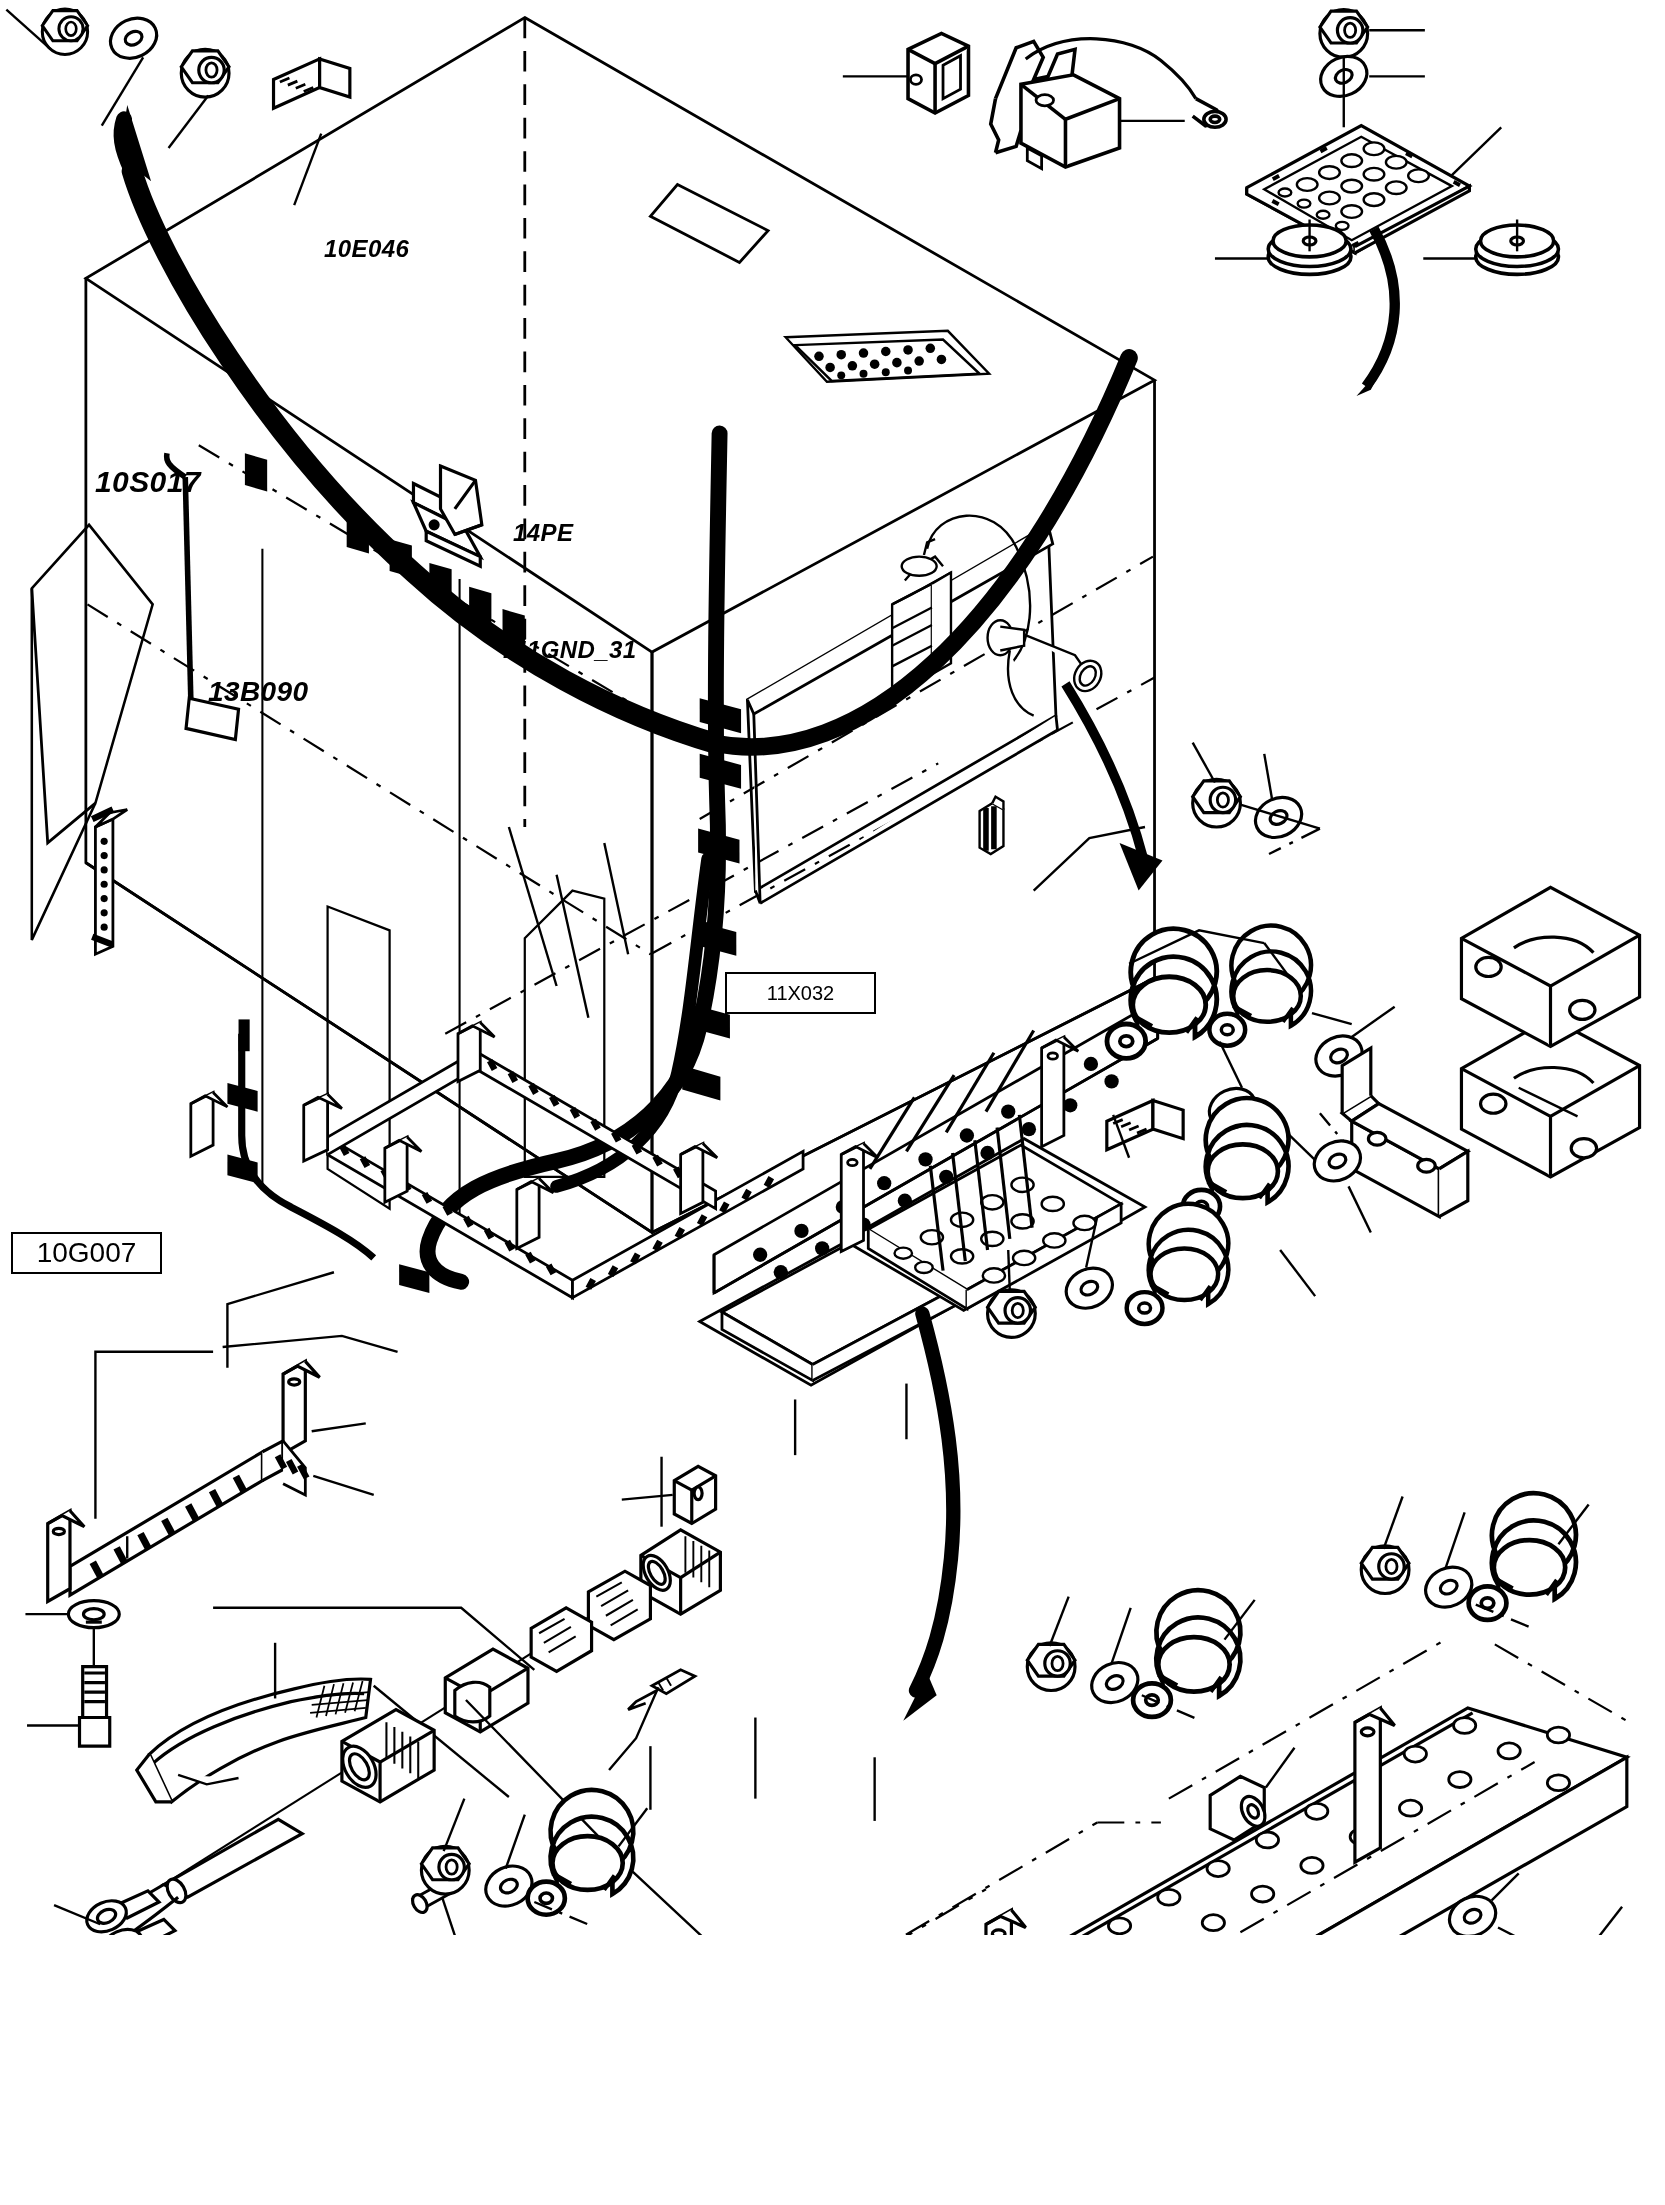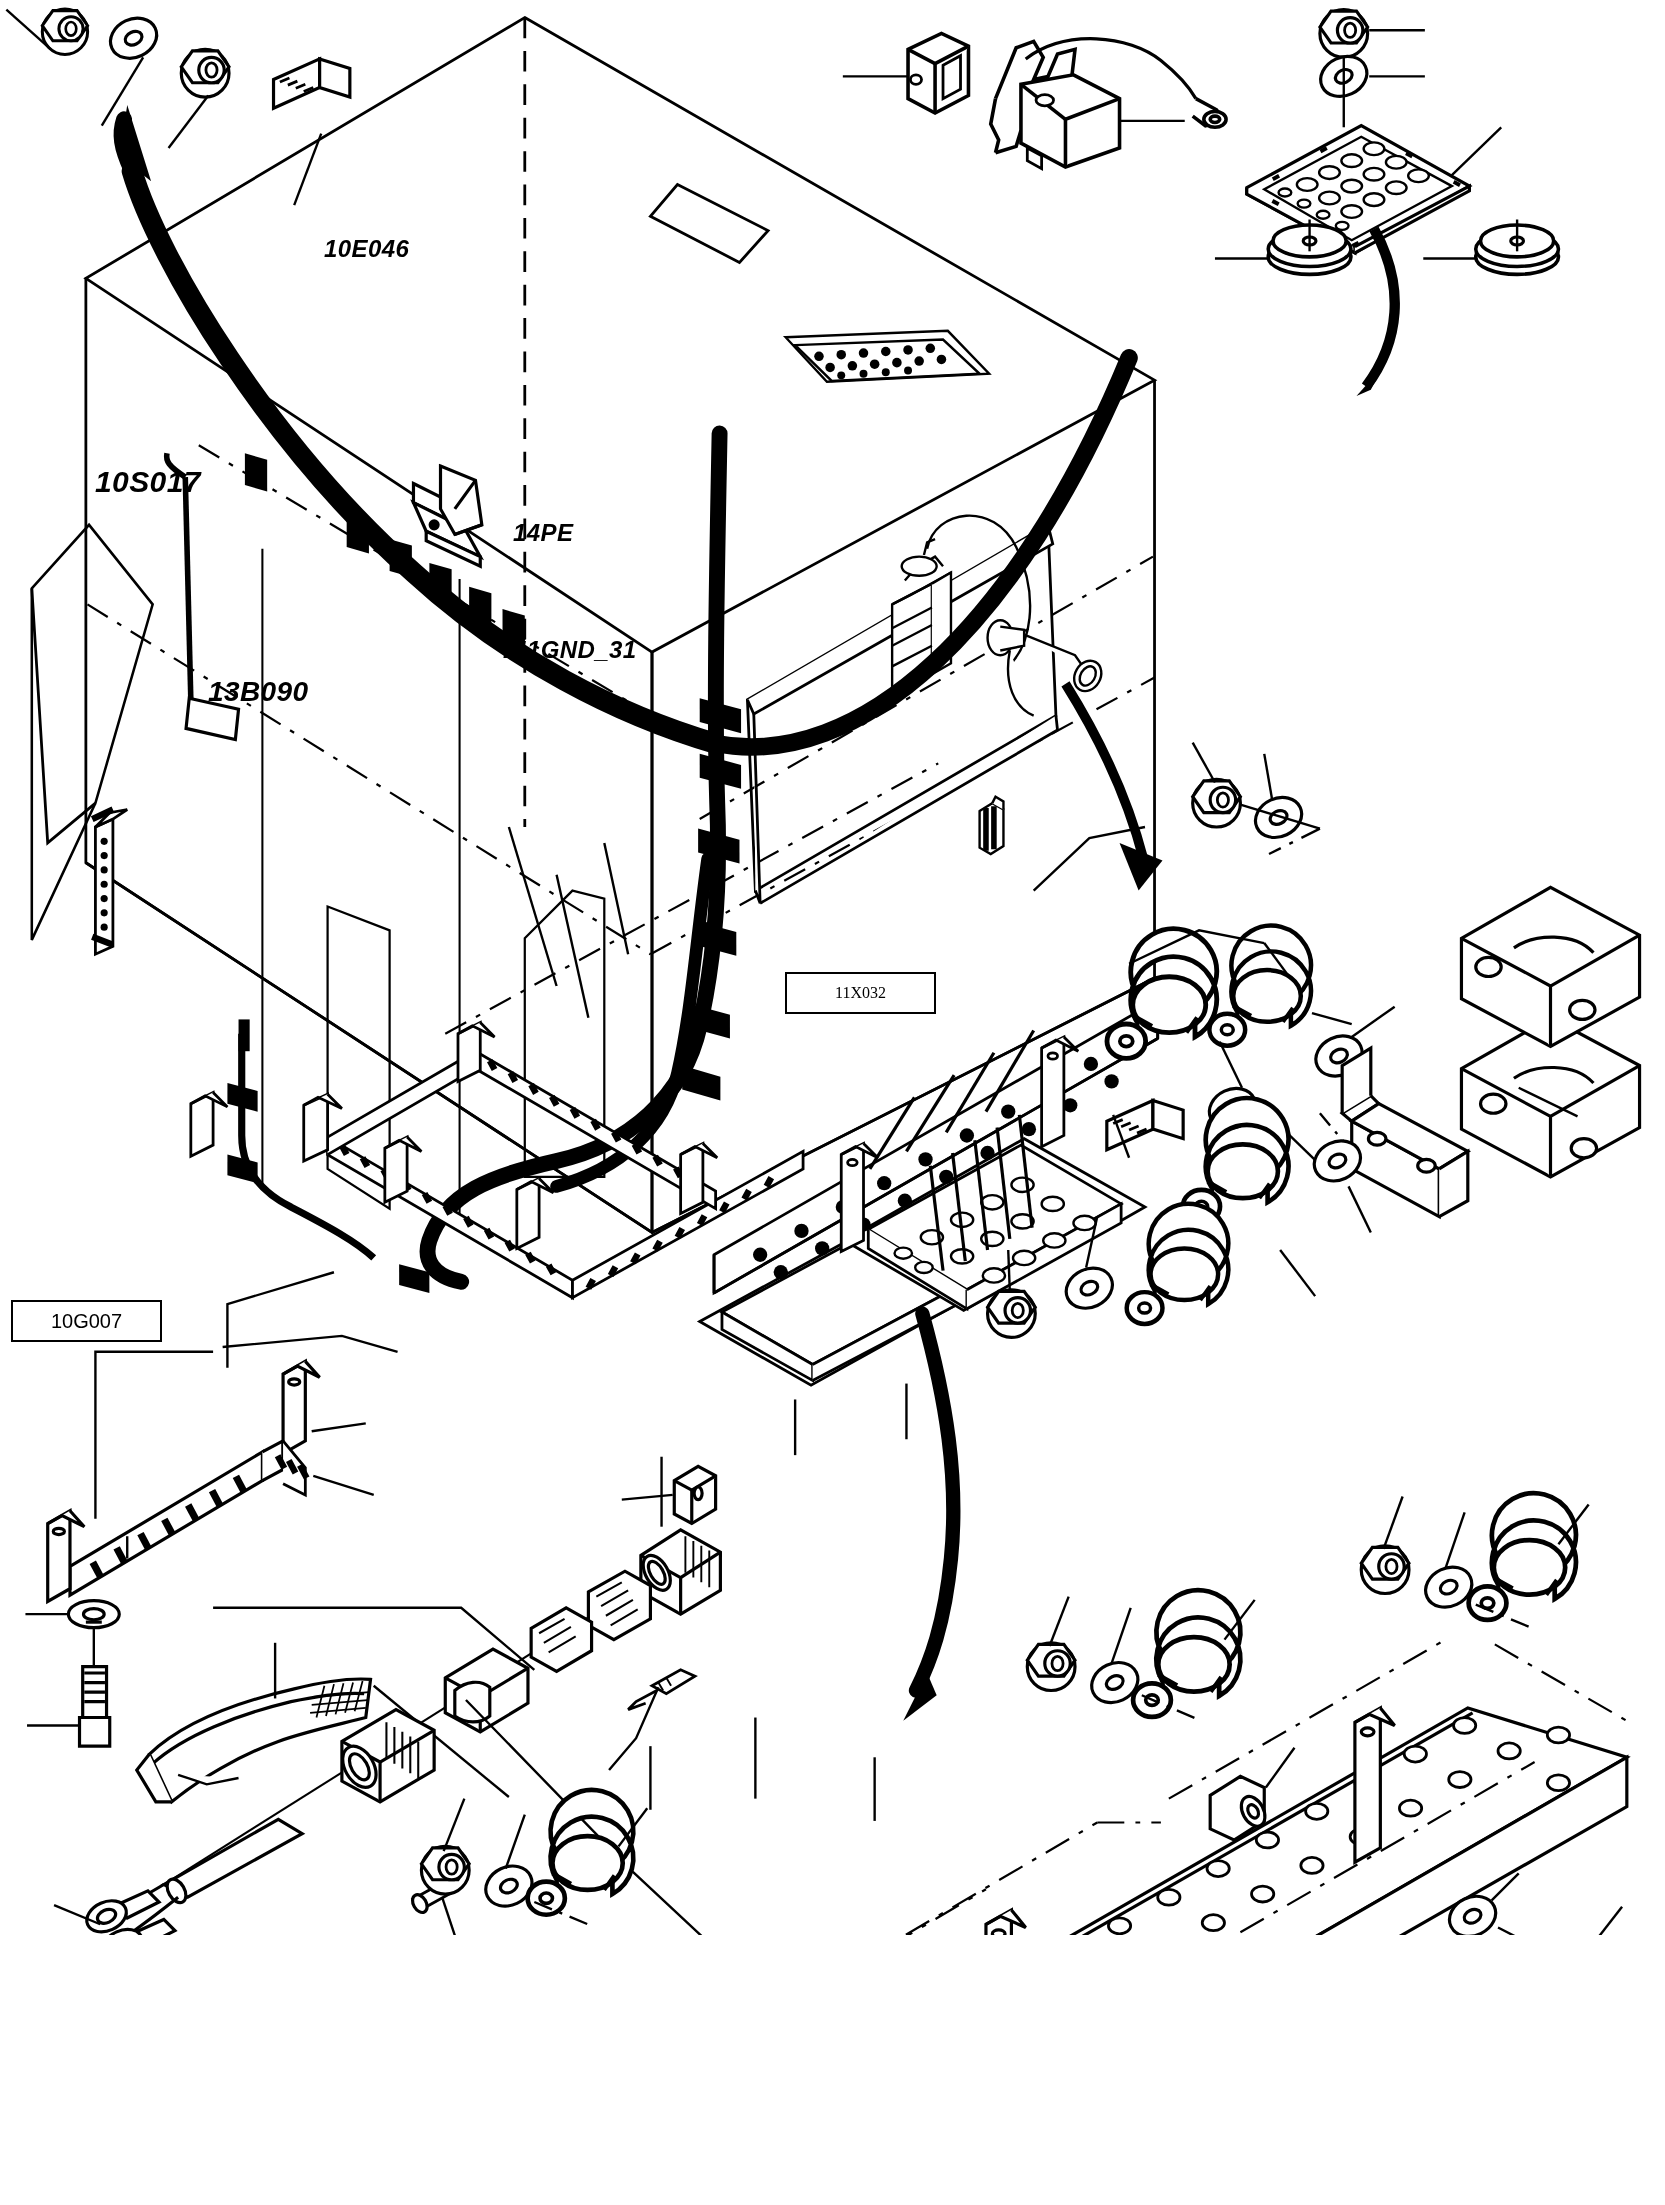--- a/index.html
+++ b/index.html
@@ -796,17 +796,17 @@
   </g>
 
 </svg>
 
 <div class="lbl" style="left:324px;top:235px;font-size:24px;">10E046</div>
 <div class="lbl" style="left:95px;top:465px;font-size:30px;">10S017</div>
 <div class="lbl" style="left:513px;top:519px;font-size:24px;">14PE</div>
 <div class="lbl" style="left:503px;top:636px;font-size:24px;">111GND_31</div>
 <div class="lbl" style="left:208px;top:676px;font-size:28px;">13B090</div>
 
-<div class="lbl-box" style="left:785px;top:972px;width:147px;height:38px;font-size:16px;font-family:Liberation Serif, serif;">11X032</div>
-<div class="lbl-box" style="left:11px;top:1300px;width:147px;height:38px;font-size:20px;">10G007</div>
+<div class="lbl-box" style="left:725px;top:972px;width:147px;height:38px;font-size:20px;">11X032</div>
+<div class="lbl-box" style="left:11px;top:1232px;width:147px;height:38px;font-size:28px;">10G007</div>
 
 </div>
 
 
 </body></html>

